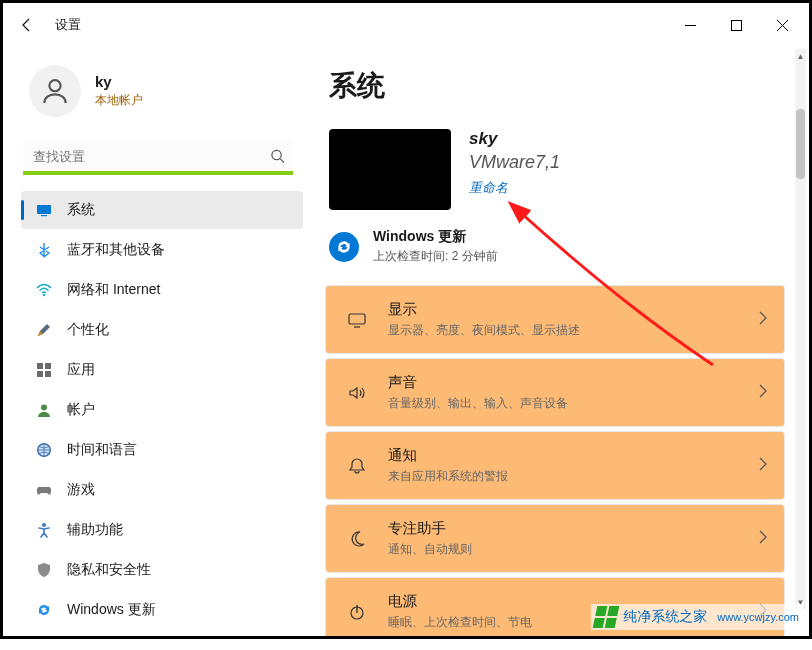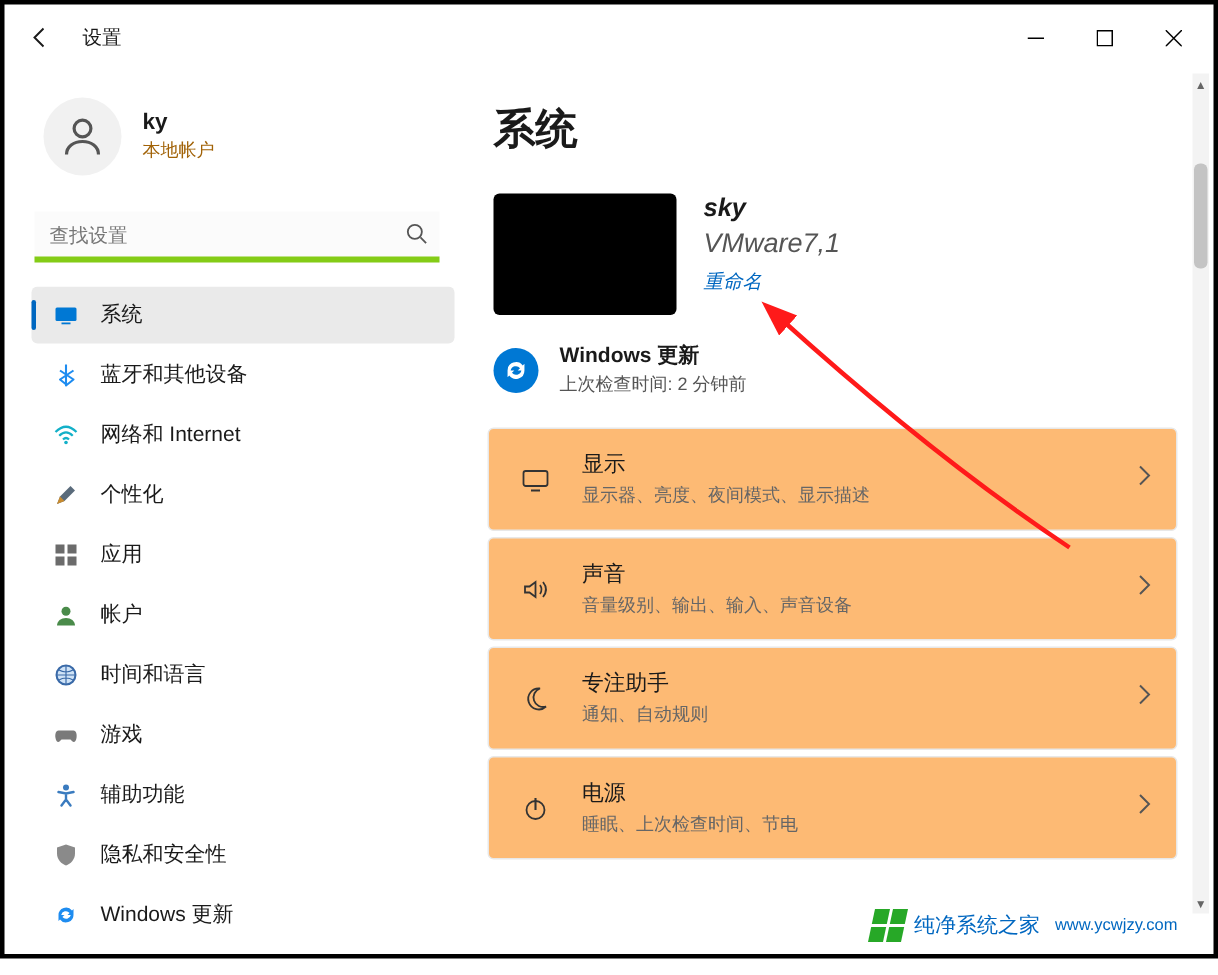--- a/index.html
+++ b/index.html
@@ -56,21 +56,21 @@
   .row-icon { width: 26px; display: flex; align-items: center; justify-content: center; color: #333; margin-right: 18px; }
   .row-text { flex: 1; }
   .row-title { font-size: 14.5px; }
   .row-sub { font-size: 12px; color: #666; margin-top: 3px; }
   .row-chevron { color: #555; }
   
   
   .red-arrow { position: absolute; pointer-events: none; }
 
   
-  .watermark { position: absolute; right: 20px; bottom: 6px; display: flex; align-items: center; gap: 6px; font-size: 14px; color: #0067c0; background: rgba(255,255,255,0.65); padding: 2px 4px; }
+  .watermark { position: absolute; right: 6px; bottom: 6px; display: flex; align-items: center; gap: 6px; font-size: 14px; color: #0067c0; background: rgba(255,255,255,0.65); padding: 2px 4px; }
   .wm-logo { display: grid; grid-template-columns: 10px 10px; grid-template-rows: 10px 10px; gap: 2px; transform: skewX(-12deg); }
   .wm-logo span { background: #27a827; }
   .wm-url { font-size: 11px; color: #0067c0; margin-left: 4px; }
 
   
   .side-scroll { position: absolute; right: 3px; top: 46px; width: 11px; height: 560px; background: #f3f3f3; }
   .side-scroll .thumb { position: absolute; top: 60px; left: 1px; width: 9px; height: 70px; background: #c4c4c4; border-radius: 4px; }
   .side-scroll .arrow-up, .side-scroll .arrow-down { position: absolute; left: 0; width: 11px; height: 14px; display:flex; align-items:center; justify-content:center; font-size:8px; color:#666;}
   .side-scroll .arrow-up { top: 0; }
   .side-scroll .arrow-down { bottom: 0; }
@@ -284,20 +284,34 @@
             </div>
           <div class="row-text">
             <div class="row-title">声音</div>
             <div class="row-sub">音量级别、输出、输入、声音设备</div>
           </div>
           <div class="row-chevron"><svg width="10" height="14" viewBox="0 0 8 14">
                 <path d="M1 1l6 6-6 6" stroke="#555" stroke-width="1.3" fill="none"></path>
               </svg></div>
         </div>
 
+        <div class="setting-row">
+          <div class="row-icon">
+              <svg width="20" height="20" viewBox="0 0 20 20">
+                <path d="M10 3a5 5 0 0 0-5 5v3l-2 3h14l-2-3V8a5 5 0 0 0-5-5zM8 15a2 2 0 0 0 4 0" stroke="#333" stroke-width="1.2" fill="none"></path>
+              </svg>
+            </div>
+          <div class="row-text">
+            <div class="row-title">通知</div>
+            <div class="row-sub">来自应用和系统的警报</div>
+          </div>
+          <div class="row-chevron"><svg width="10" height="14" viewBox="0 0 8 14">
+                <path d="M1 1l6 6-6 6" stroke="#555" stroke-width="1.3" fill="none"></path>
+              </svg></div>
+        </div>
 
         <div class="setting-row">
           <div class="row-icon">
               <svg width="20" height="20" viewBox="0 0 20 20">
                 <path d="M13 3a7 7 0 1 0 4 12 6 6 0 0 1-4-12z" stroke="#333" stroke-width="1.2" fill="none"></path>
               </svg>
             </div>
           <div class="row-text">
             <div class="row-title">专注助手</div>
             <div class="row-sub">通知、自动规则</div>

